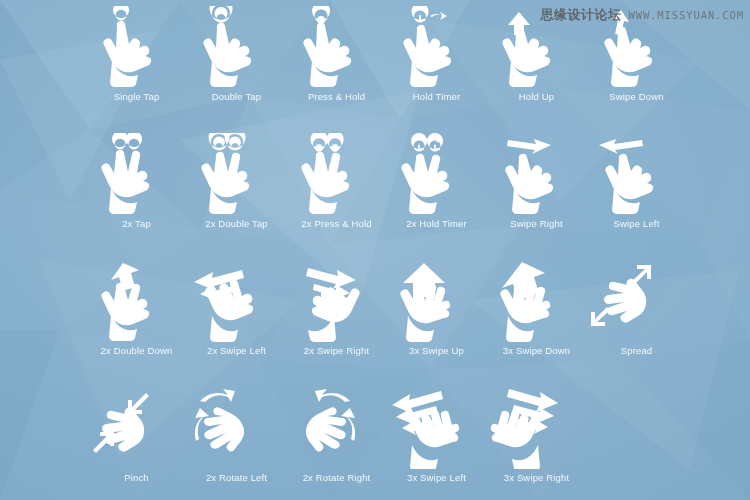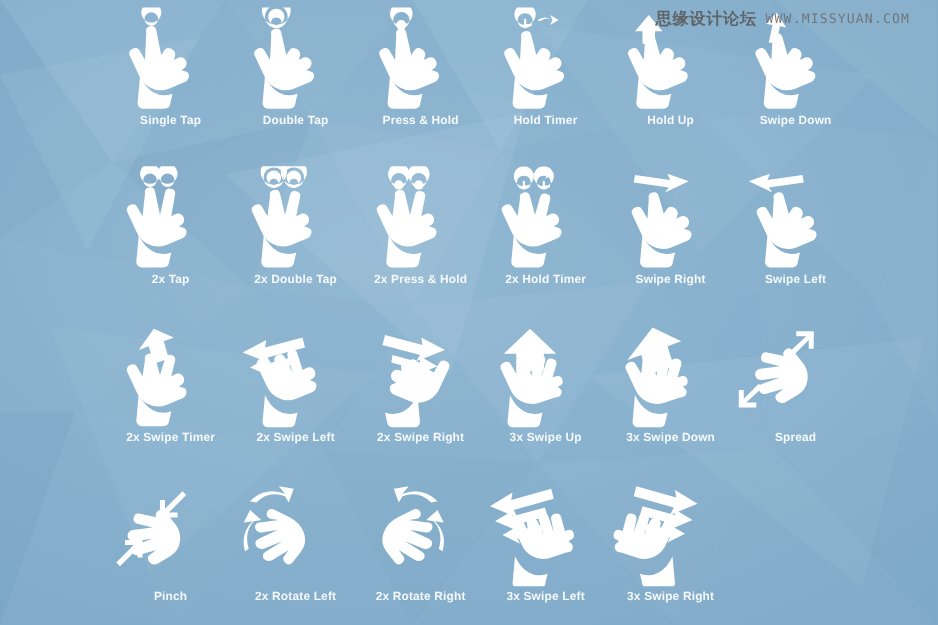--- a/index.html
+++ b/index.html
@@ -33,21 +33,21 @@
                 rgba(255,255,255,0.10) 0%,
                 rgba(255,255,255,0.02) 45%,
                 rgba(60,110,150,0.10) 100%);
     pointer-events: none;
   }
 
   
   .watermark {
     position: absolute;
     top: 6px;
-    right: 22px;
+    right: 6px;
     display: flex;
     align-items: center;
     gap: 7px;
     z-index: 30;
   }
   .wm-cn {
     font-family: "DejaVu Sans", sans-serif;
     font-size: 13px;
     font-weight: bold;
     color: #5a5a5a;
@@ -87,21 +87,21 @@
     justify-content: center;
   }
   .icon-wrap svg {
     display: block;
     width: 78px;
     height: 82px;
   }
   .cell-label {
     margin-top: 3px;
     font-size: 9.5px;
-    font-weight: bold;
+    font-weight: normal;
     color: #ffffff;
     opacity: 0.92;
     text-align: center;
     letter-spacing: 0.15px;
     white-space: nowrap;
     line-height: 12px;
     padding-left: 23px;
   }
 </style>
 </head>
@@ -336,21 +336,21 @@
     <div class="cell">
       <span class="icon-wrap">
         <svg viewBox="0 0 78 82">
             <g fill="#ffffff">
           <path d="M30 28 q-1 -4 3 -5 q4 -1 5 3 l4 14 l4 -13 q1 -4 5 -3 q4 1 3 5 l-3 12 l4 -2 q4 -1 6 3 q1 4 -2 6 l-2 1 l3 1 q4 1 3 5 q-1 3 -4 4 l-12 5 q-8 3 -15 -1 q-6 -3 -9 -10 l-7 -15 q-2 -4 2 -6 q4 -2 6 2 l4 7 z"></path>
           <path d="M25 55 q4 9 11 13 q7 4 15 1 l-2 9 q-1 3 -5 3 l-16 0 q-4 0 -5 -4 z"></path>
           <path d="M37 3 l16 7 l-8 3 l4 14 l-12 4 l-4 -14 l-8 3 z"></path>
         </g>
           </svg>
       </span>
-      <span class="cell-label">2x Swipe Timer</span>
+      <span class="cell-label">2x Double Down</span>
     </div>
 
     <div class="cell">
       <span class="icon-wrap">
         <svg viewBox="0 0 78 82">
             <g fill="#ffffff">
           <path d="M34 30 q-2 -4 2 -6 q4 -2 6 2 l6 12 l-4 -13 q-1 -4 3 -5 q4 -1 5 3 l4 13 l4 -2 q4 -1 6 3 q1 4 -2 6 l-2 1 l2 1 q4 1 3 5 q-1 3 -4 4 l-12 5 q-8 3 -15 -1 q-6 -3 -9 -10 l-7 -15 q-2 -4 2 -6 q4 -2 6 2 l4 7 z"></path>
           <path d="M26 56 q4 9 11 13 q7 4 15 1 l-2 9 q-1 3 -5 3 l-16 0 q-4 0 -5 -4 z"></path>
           <path d="M8 22 l19 -10 l-1 6 l30 -8 l2 8 l-30 8 l3 5 z"></path>
           <path d="M14 34 l14 -8 l0 5 l22 -6 l1 6 l-22 6 l2 4 z"></path>

